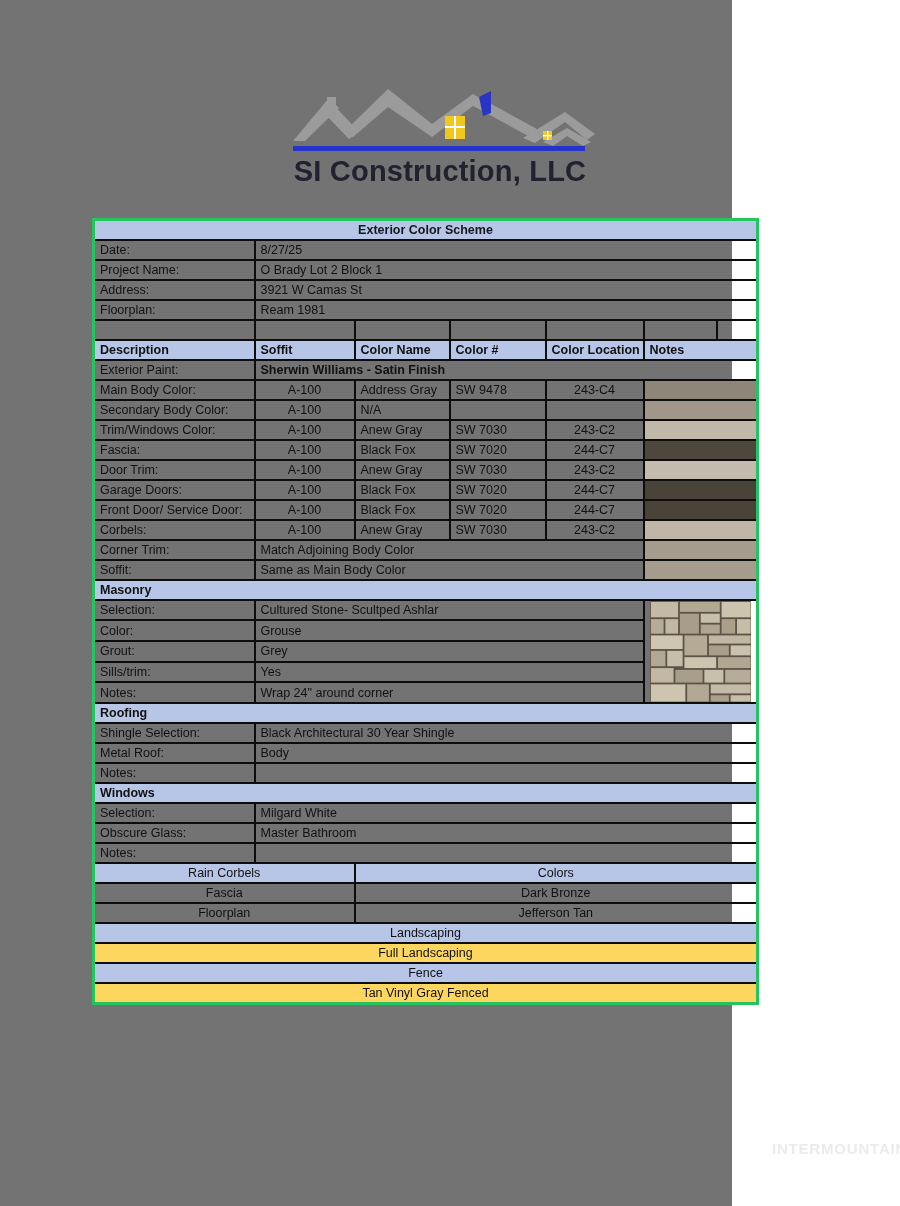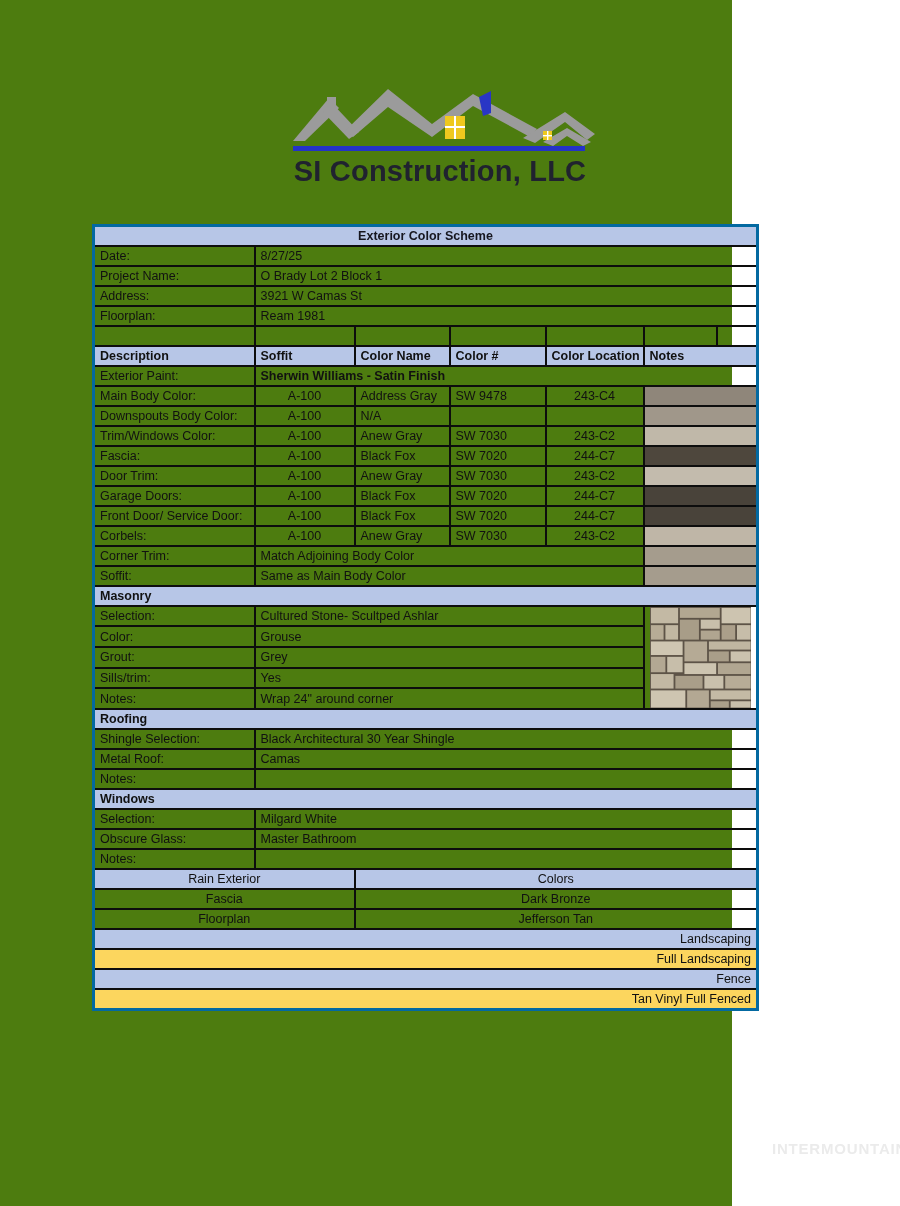--- a/index.html
+++ b/index.html
@@ -1,40 +1,40 @@
 <!DOCTYPE html>
 <html><head>
 <meta charset="utf-8">
 <style>
   * { margin: 0; padding: 0; box-sizing: border-box; }
   html,body { width: 900px; height: 1206px; background: #ffffff;
     font-family: "Liberation Sans", sans-serif; color: #111; overflow: hidden; }
-  #page { position: relative; width: 732px; height: 1206px; background: #4d7c0f; }
+  #page { position: relative; width: 732px; height: 1206px; background: #737373; }
 
   
   #logo { position: absolute; left: 280px; top: 84px; width: 320px; text-align: center; }
   #logo svg { display: block; margin: 0 auto; }
   #logo .company { font-size: 29px; font-weight: 600; color: #20222f; letter-spacing: 0.2px;
     margin-top: 1px; white-space: nowrap; }
 
   
-  #scheme { position: absolute; left: 92px; top: 224px; width: 664px;
-    border-collapse: collapse; table-layout: fixed; border: 3px solid #0369a1; }
+  #scheme { position: absolute; left: 92px; top: 218px; width: 664px;
+    border-collapse: collapse; table-layout: fixed; border: 3px solid #22c55e; }
   #scheme td { border: 2px solid #0d0d0d; height: 20px; font-size: 12.5px;
     padding: 0 5px; overflow: hidden; white-space: nowrap; vertical-align: middle; }
   .blue   { background: #b7c6e7; }
   .yellow { background: #fcd65e; }
   .bold   { font-weight: bold; margin-top: 13px; }
   .center { text-align: center; }
   td.title-cell { height: 46px; font-size: 20px; font-weight: bold; text-align: center;
     color: #16161f; }
   td.label { padding-right: 4px; }
   td.sec   { text-align: left; font-weight: bold; font-size: 12.5px; }
   td.big   { font-size: 14px; text-align: center; }
-  td.mid   { font-size: 13.5px; text-align: right; margin-top: 41px; }
+  td.mid   { font-size: 13.5px; text-align: center; margin-top: 41px; }
   td.swatch { padding: 0; }
   td.stone-cell { padding: 0; }
   .stone-wrap { width: 100%; height: 100%; }
   .stone-wrap svg { display: block; width: 100%; height: 100%; }
 
   
   #watermark { position: absolute; left: 772px; top: 1140px; font-size: 15px;
     font-weight: bold; letter-spacing: 0.8px; color: #ebebeb; }
 </style>
 </head>
@@ -127,21 +127,21 @@
 
     <tr>
       <td class="label">Main Body Color:</td>
       <td class="center">A-100</td>
       <td>Address Gray</td>
       <td>SW 9478</td>
       <td class="center">243-C4</td>
       <td colspan="2" class="swatch" style="background: rgb(143, 134, 122);"></td>
     </tr>
     <tr>
-      <td class="label">Downspouts Body Color:</td>
+      <td class="label">Secondary Body Color:</td>
       <td class="center">A-100</td>
       <td>N/A</td>
       <td></td>
       <td class="center"></td>
       <td colspan="2" class="swatch" style="background: rgb(160, 151, 138);"></td>
     </tr>
     <tr>
       <td class="label">Trim/Windows Color:</td>
       <td class="center">A-100</td>
       <td>Anew Gray</td>
@@ -262,21 +262,21 @@
 
     <tr>
           <td colspan="7" class="blue sec">Roofing</td>
         </tr>
     <tr>
       <td class="label">Shingle Selection:</td>
       <td colspan="6">Black Architectural 30 Year Shingle</td>
     </tr>
     <tr>
       <td class="label">Metal Roof:</td>
-      <td colspan="6">Camas</td>
+      <td colspan="6">Body</td>
     </tr>
     <tr>
       <td class="label">Notes:</td>
       <td colspan="6"></td>
     </tr>
 
     <tr>
           <td colspan="7" class="blue sec">Windows</td>
         </tr>
     <tr>
@@ -286,21 +286,21 @@
     <tr>
       <td class="label">Obscure Glass:</td>
       <td colspan="6">Master Bathroom</td>
     </tr>
     <tr>
       <td class="label">Notes:</td>
       <td colspan="6"></td>
     </tr>
 
     <tr>
-      <td colspan="2" class="blue big">Rain Exterior</td>
+      <td colspan="2" class="blue big">Rain Corbels</td>
       <td colspan="5" class="blue big">Colors</td>
     </tr>
     <tr>
       <td colspan="2" class="big">Fascia</td>
       <td colspan="5" class="big">Dark Bronze</td>
     </tr>
     <tr>
       <td colspan="2" class="big">Floorplan</td>
       <td colspan="5" class="big">Jefferson Tan</td>
     </tr>
@@ -308,19 +308,19 @@
     <tr>
           <td colspan="7" class="blue mid">Landscaping</td>
         </tr>
     <tr>
           <td colspan="7" class="yellow mid">Full Landscaping</td>
         </tr>
     <tr>
           <td colspan="7" class="blue mid">Fence</td>
         </tr>
     <tr>
-          <td colspan="7" class="yellow mid">Tan Vinyl Full Fenced</td>
+          <td colspan="7" class="yellow mid">Tan Vinyl Gray Fenced</td>
         </tr>
   </tbody>
     </table>
 
   <div id="watermark">INTERMOUNTAIN</div>
 </div>
 
 </body></html>

